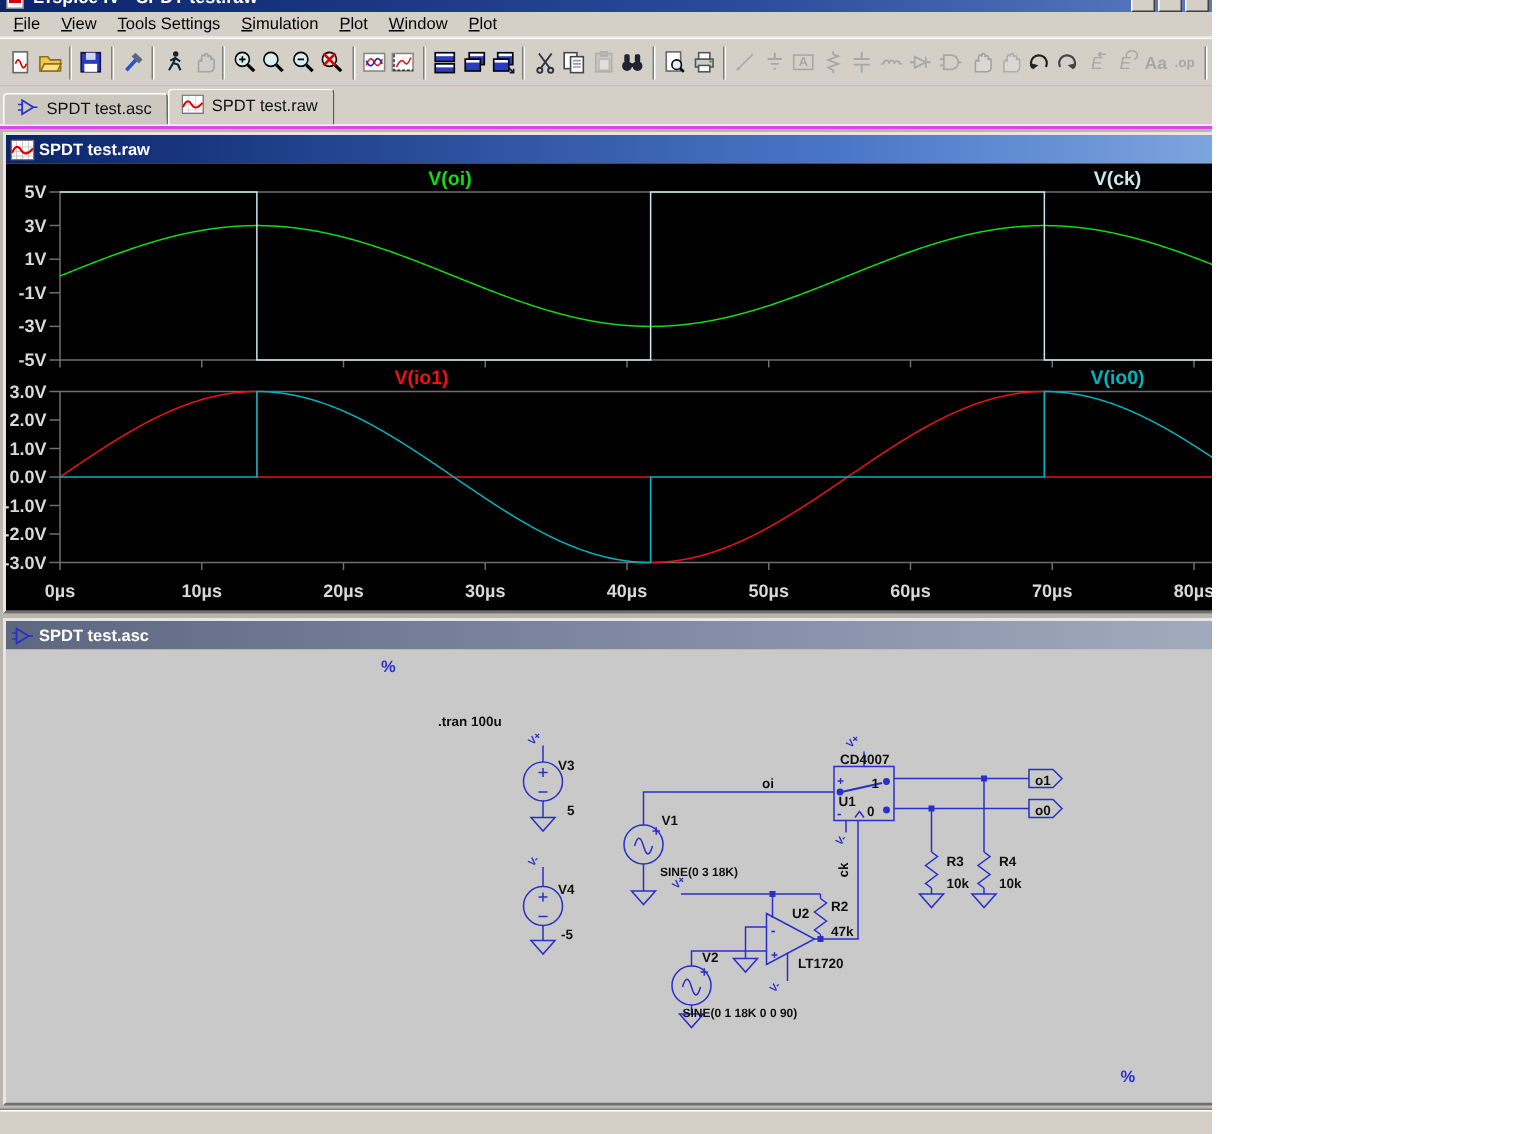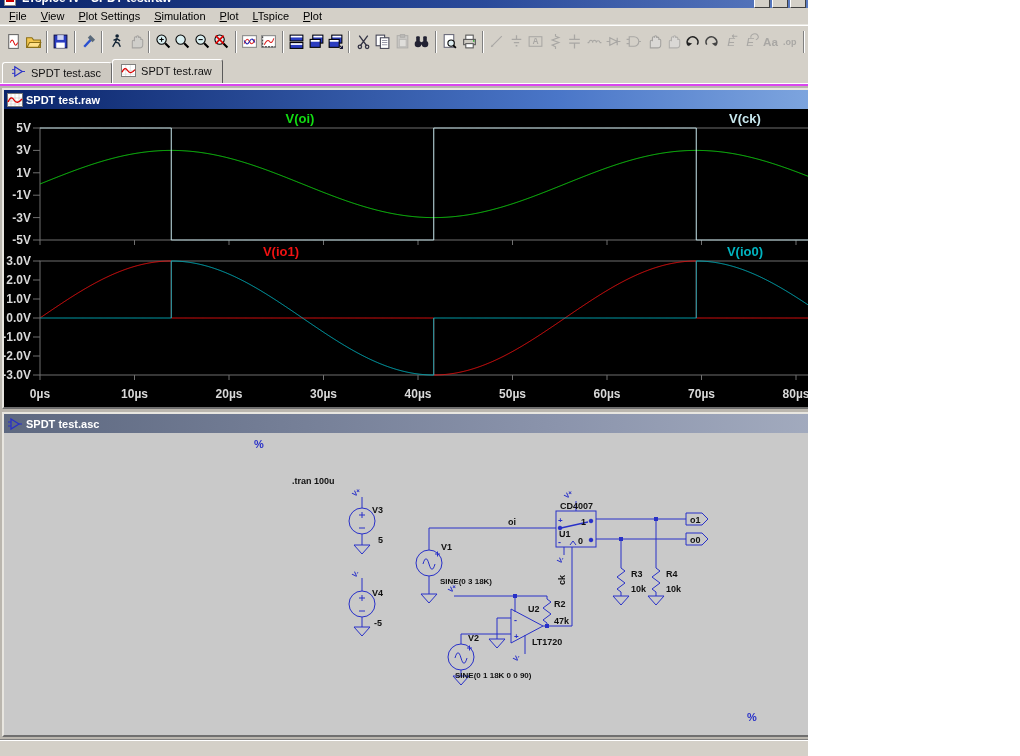--- a/index.html
+++ b/index.html
@@ -64,24 +64,24 @@
     <span class="main-btns">
       <span class="wbtn"></span>
       <span class="wbtn"></span>
       <span class="wbtn"></span>
     </span>
   </div>
 
   <div class="menubar" id="menubar">
       <span class="menu-item">File</span>
       <span class="menu-item">View</span>
-      <span class="menu-item">Plot Settings</span>
+      <span class="menu-item">Tools Settings</span>
       <span class="menu-item">Simulation</span>
       <span class="menu-item">Plot</span>
-      <span class="menu-item">LTspice</span>
+      <span class="menu-item">Window</span>
       <span class="menu-item">Plot</span>
     </div>
 
   <div class="toolbar" id="toolbar">
       <span class="tbtn">
         <svg width="17" height="17" viewBox="0 0 16 16">
           <rect x="3.5" y="1.5" width="9" height="13" fill="#fff" stroke="#666"></rect>
           <path d="M5 9 q1.7,-5 3.4,0 q1.7,5 3.4,0" fill="none" stroke="#d00"></path>
         </svg>
       </span>

